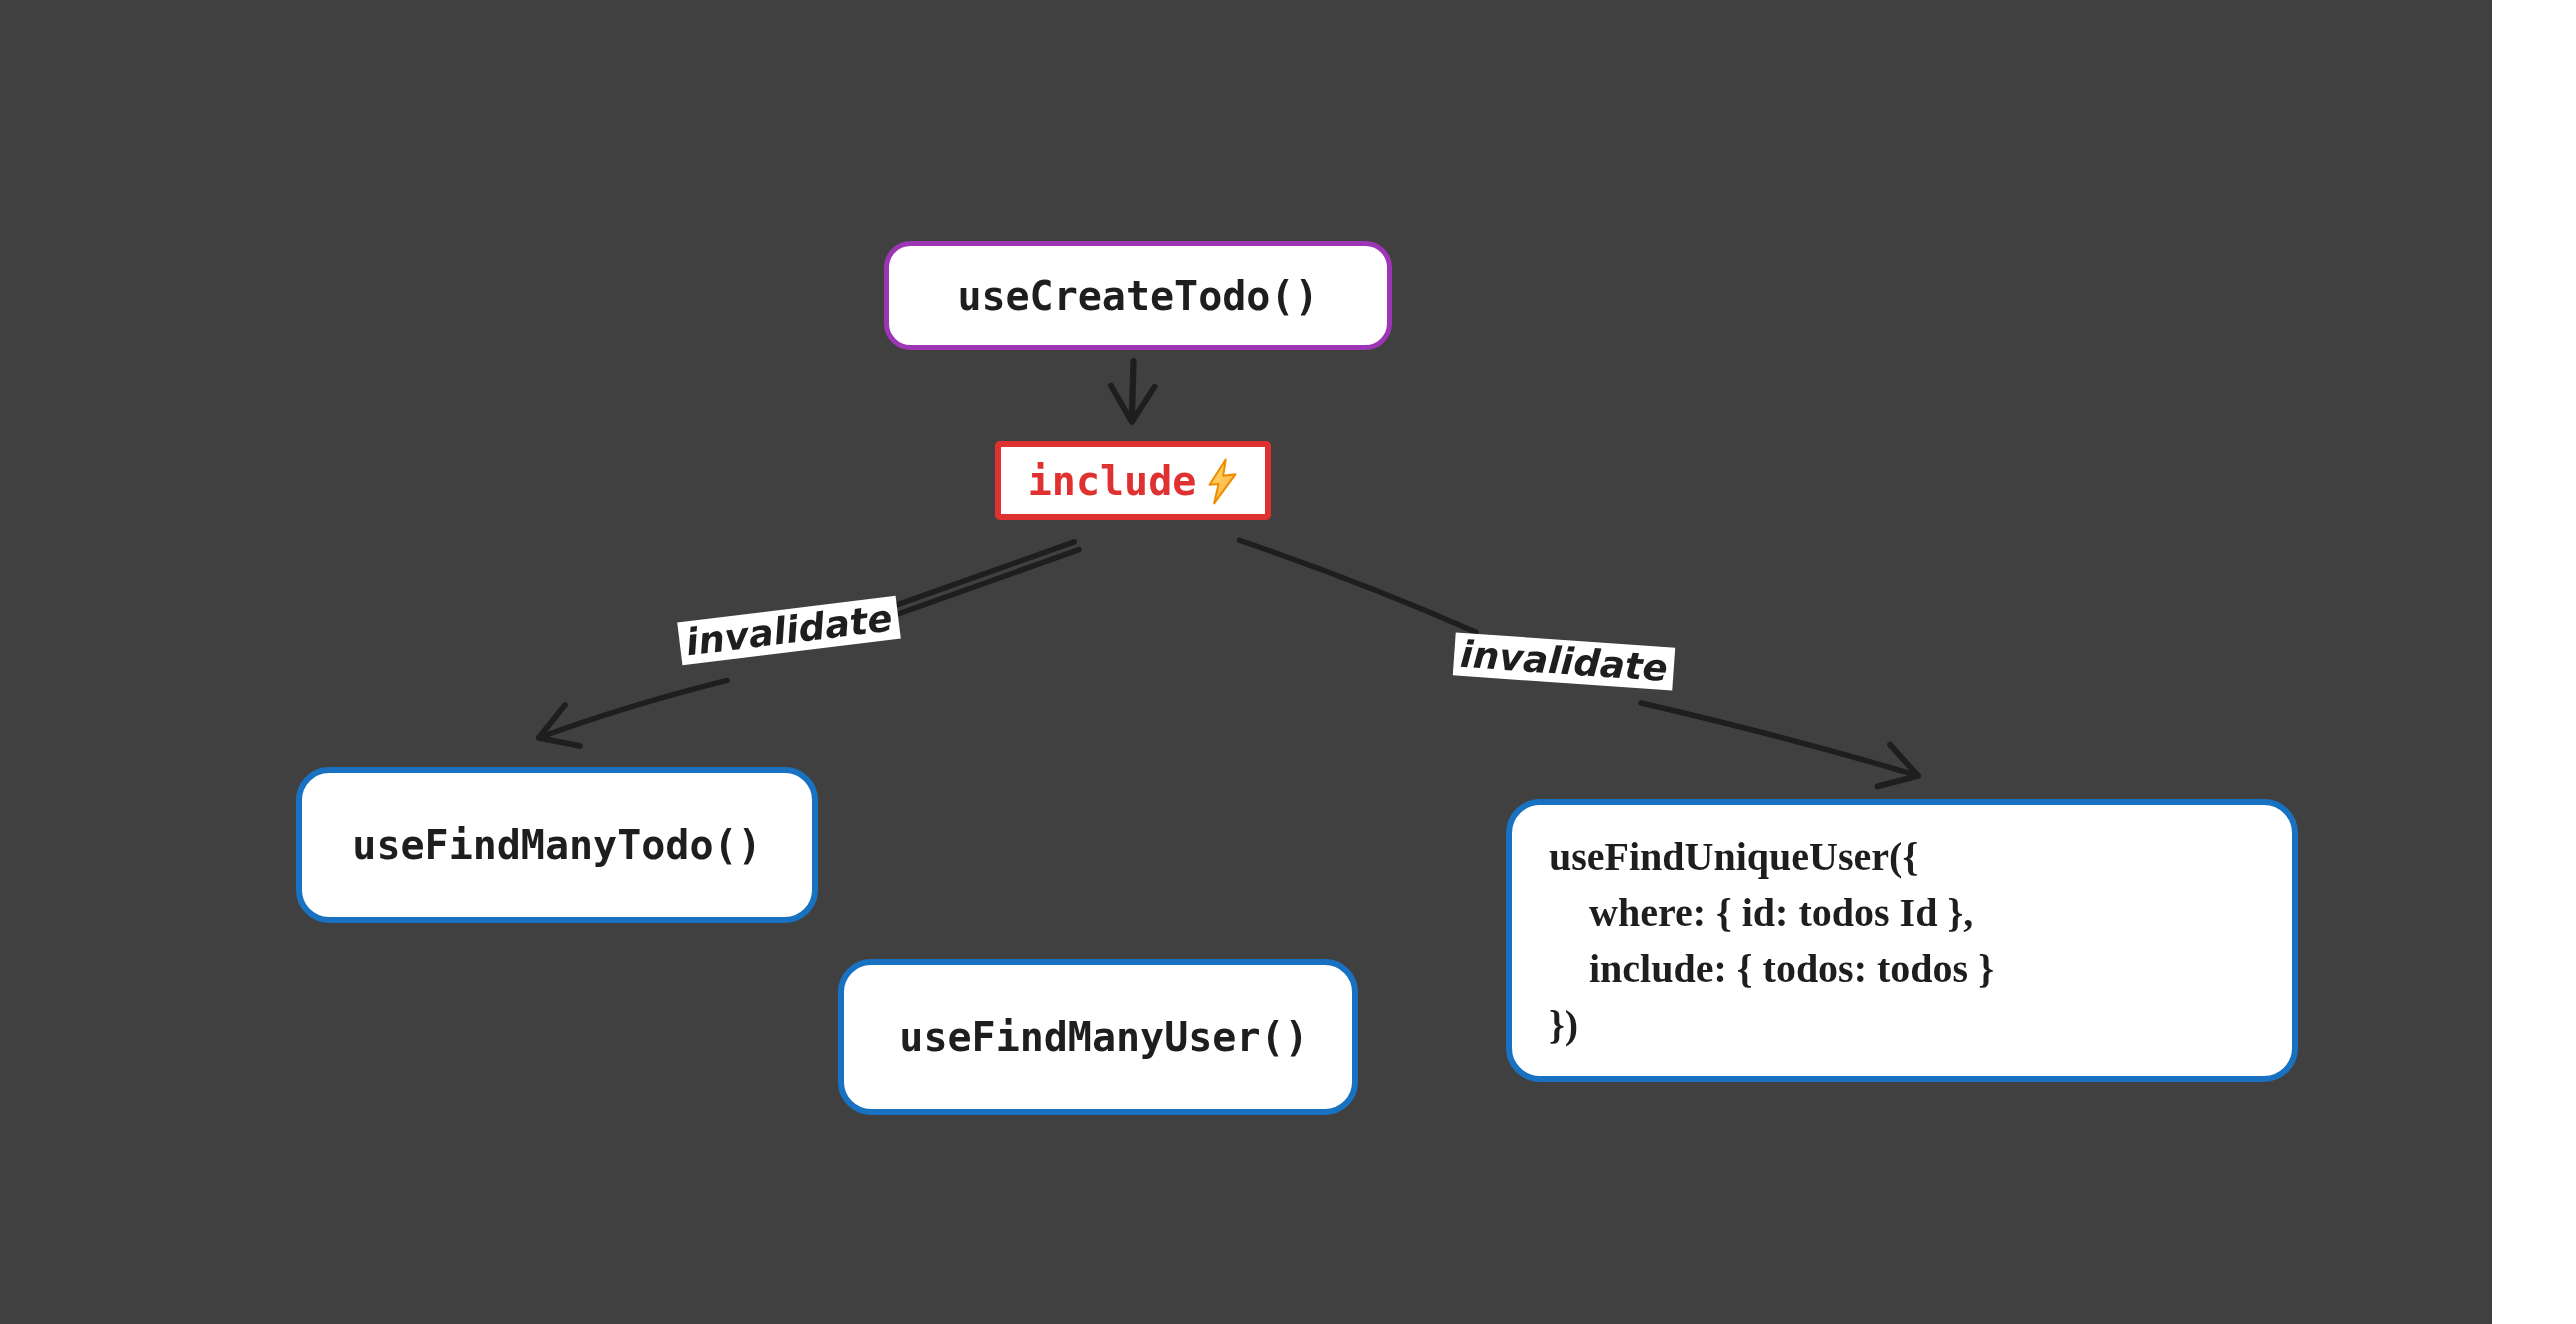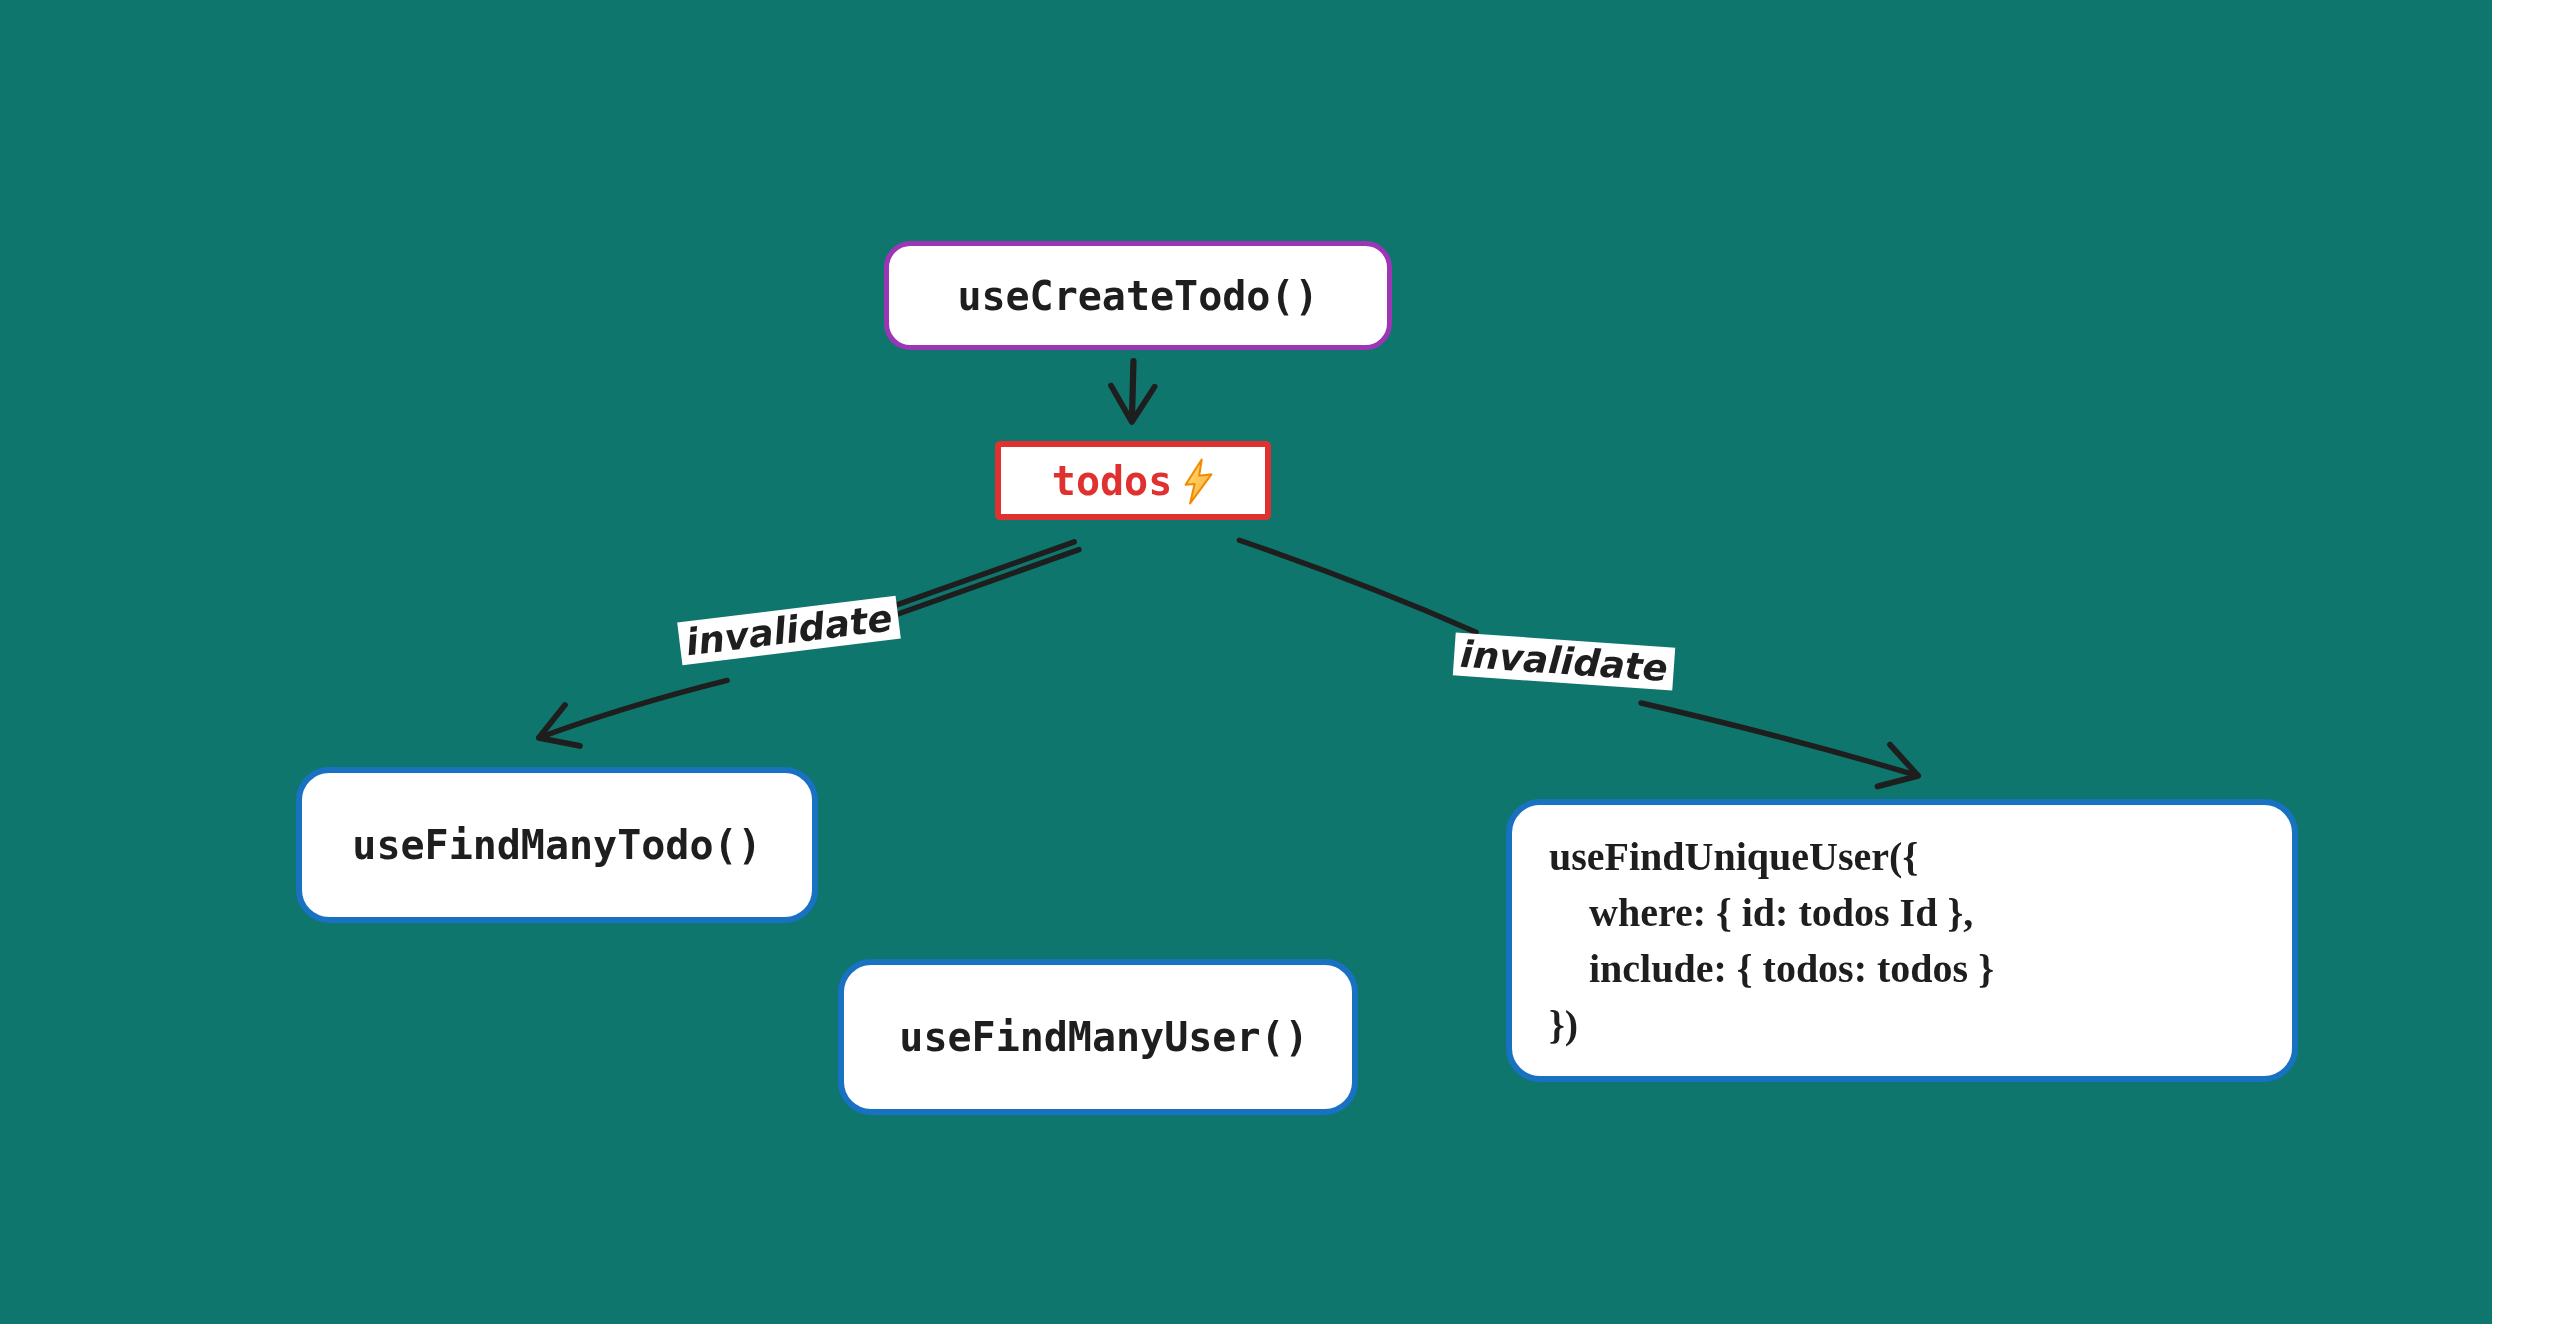--- a/index.html
+++ b/index.html
@@ -8,21 +8,21 @@
     width: 2576px;
     height: 1325px;
     background: #ffffff;
     overflow: hidden;
     font-family: "DejaVu Sans Mono", "Liberation Mono", monospace;
   }
   .canvas {
     position: relative;
     width: 2492px;
     height: 1325px;
-    background: #0f766e;
+    background: #404040;
   }
   .arrow-layer {
     position: absolute;
     left: 0; top: 0;
     width: 2576px; height: 1325px;
   }
   .node {
     position: absolute;
     box-sizing: border-box;
     background: #ffffff;
@@ -108,21 +108,21 @@
       <path d="M1592,694 Q1750,748 1896,812"></path>
       <path d="M2108,903 Q2295,946 2462,996" marker-end="url(#chevron)"></path>
     </g>
   </svg>
 
   <div class="node node-create-todo">
     <span>useCreateTodo()</span>
   </div>
 
   <div class="node node-mutate">
-    <span>todos</span>
+    <span>include</span>
     <svg class="bolt-icon" width="31" height="47" viewBox="0 0 24 36" xmlns="http://www.w3.org/2000/svg">
       <defs>
         <linearGradient id="boltGrad" x1="0" y1="0" x2="1" y2="1">
           <stop offset="0" stop-color="#ffe066"></stop>
           <stop offset="1" stop-color="#ffa94d"></stop>
         </linearGradient>
       </defs>
       <path d="M14.5,1 L2,20.5 L9,20 L5.5,35 L22,12.5 L12.5,13.5 Z" fill="url(#boltGrad)" stroke="#f08c00" stroke-width="1.6" stroke-linejoin="round"></path>
     </svg>
   </div>

